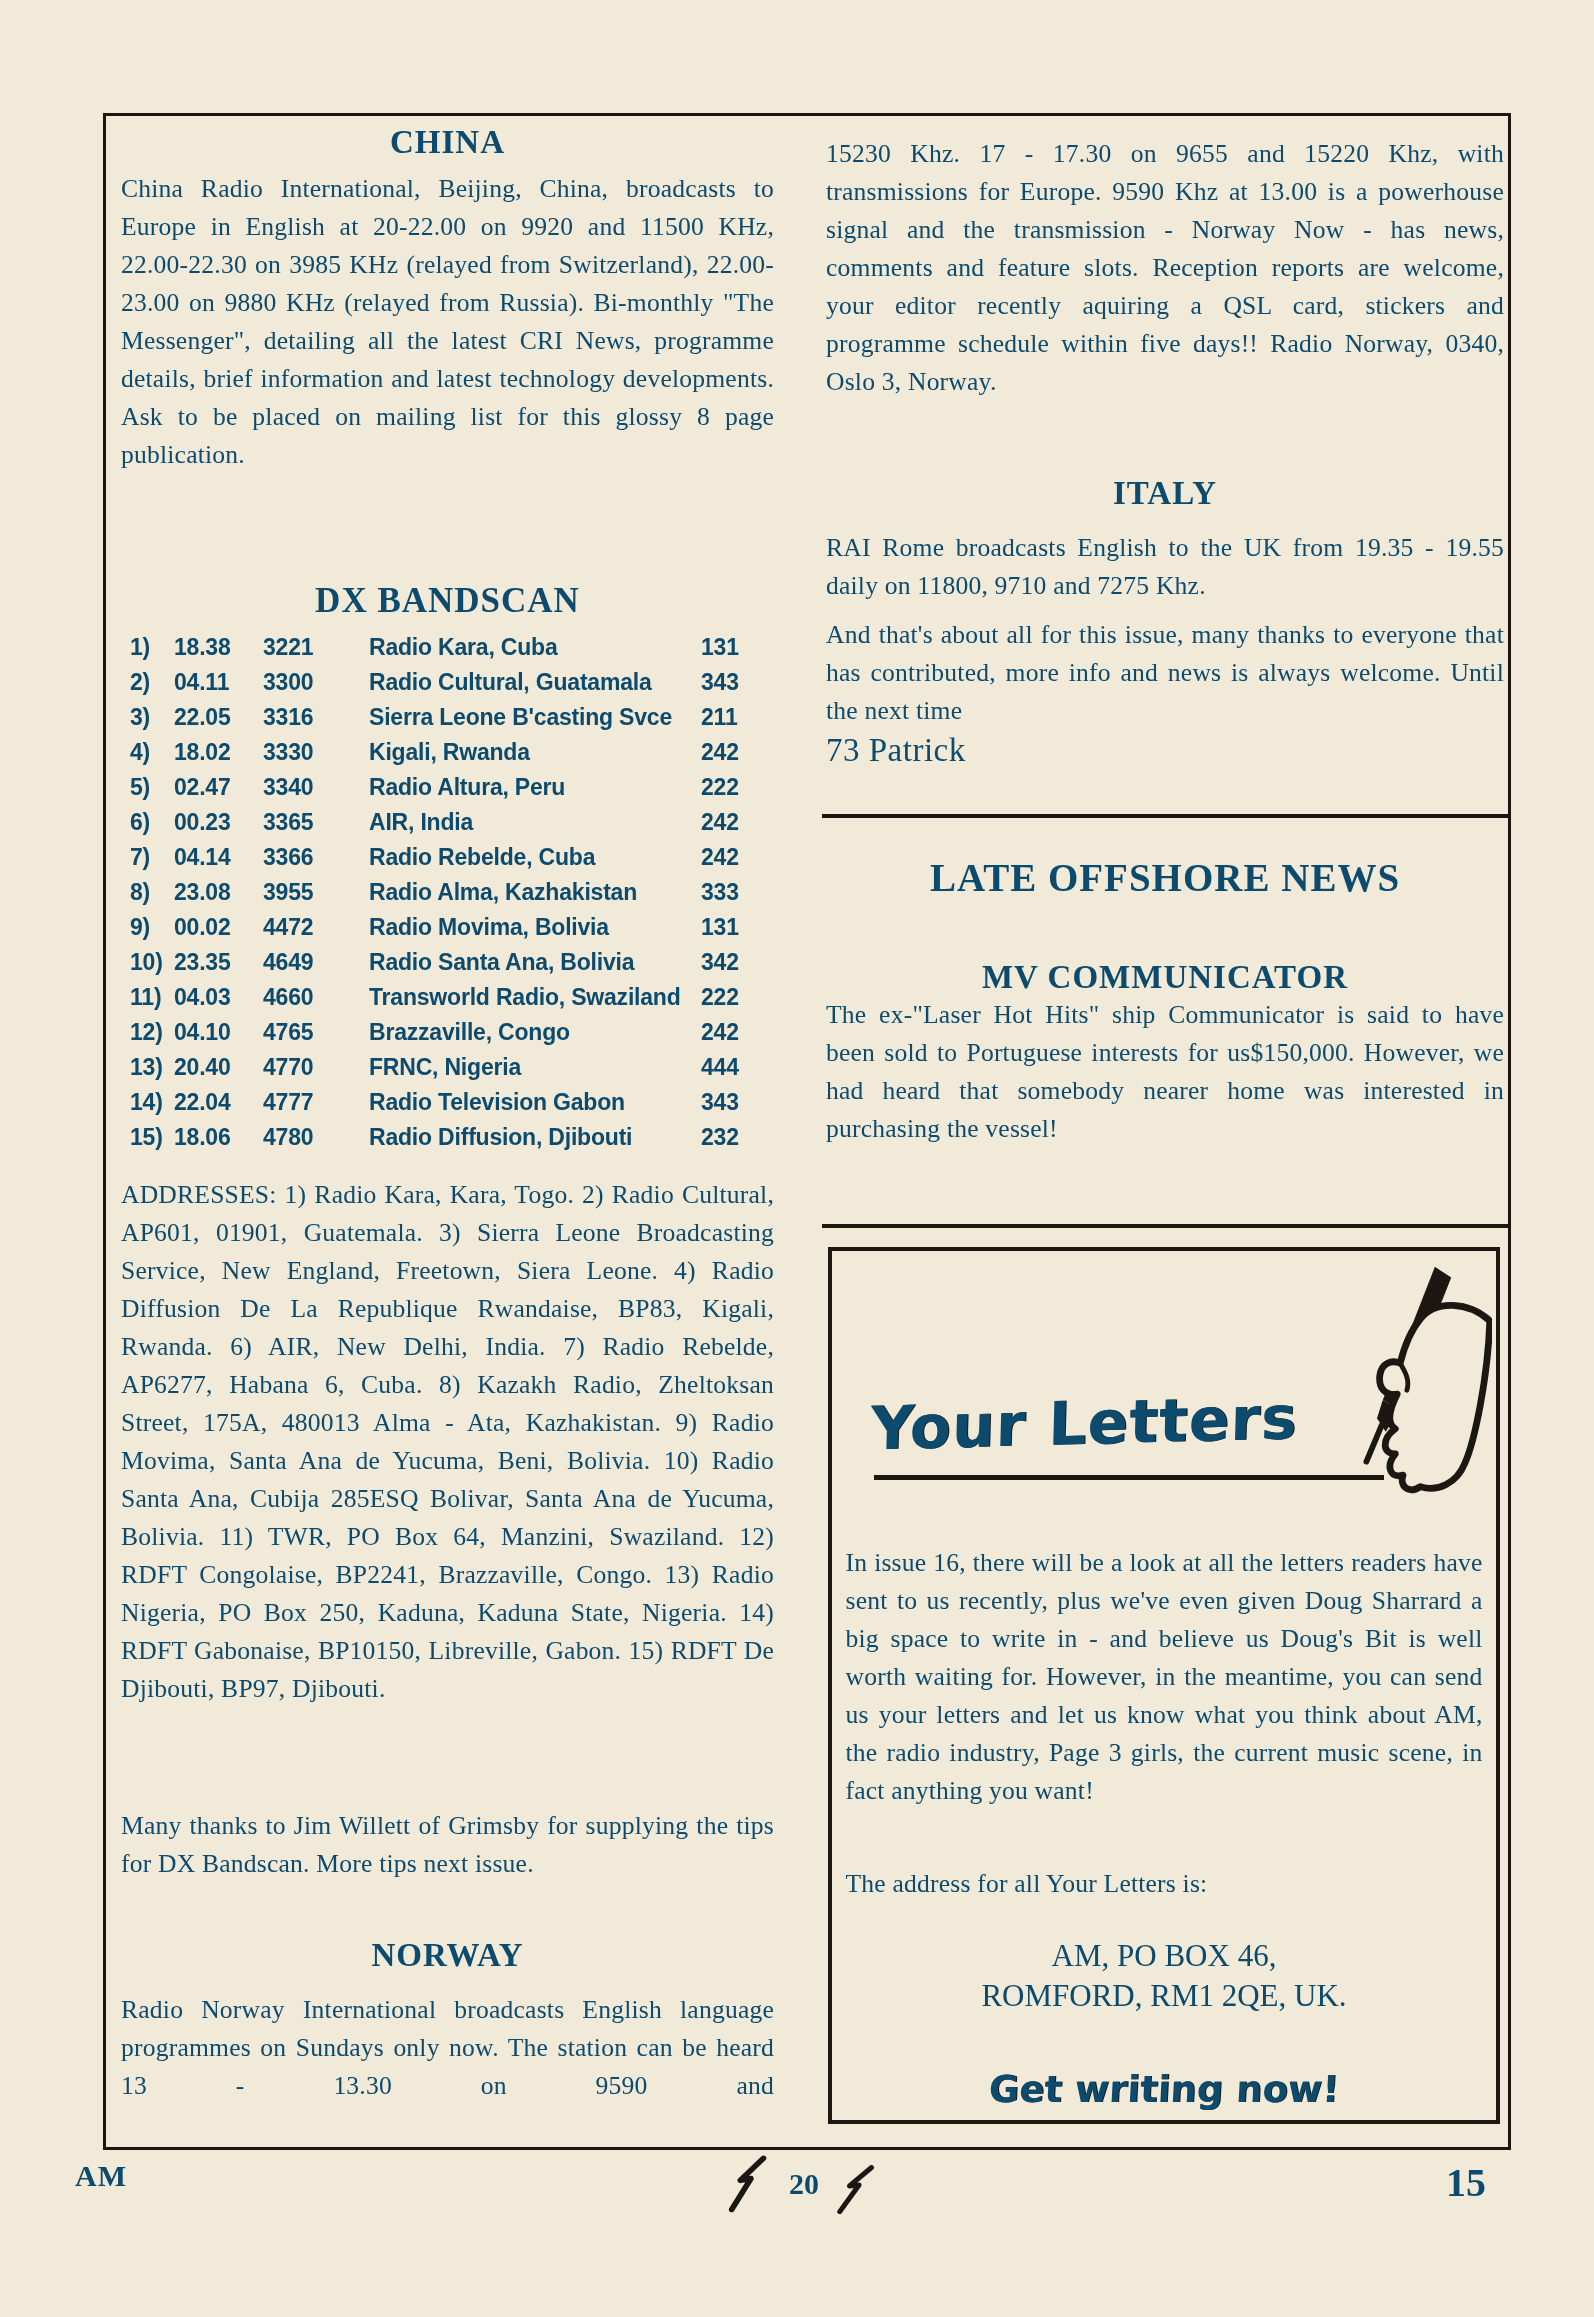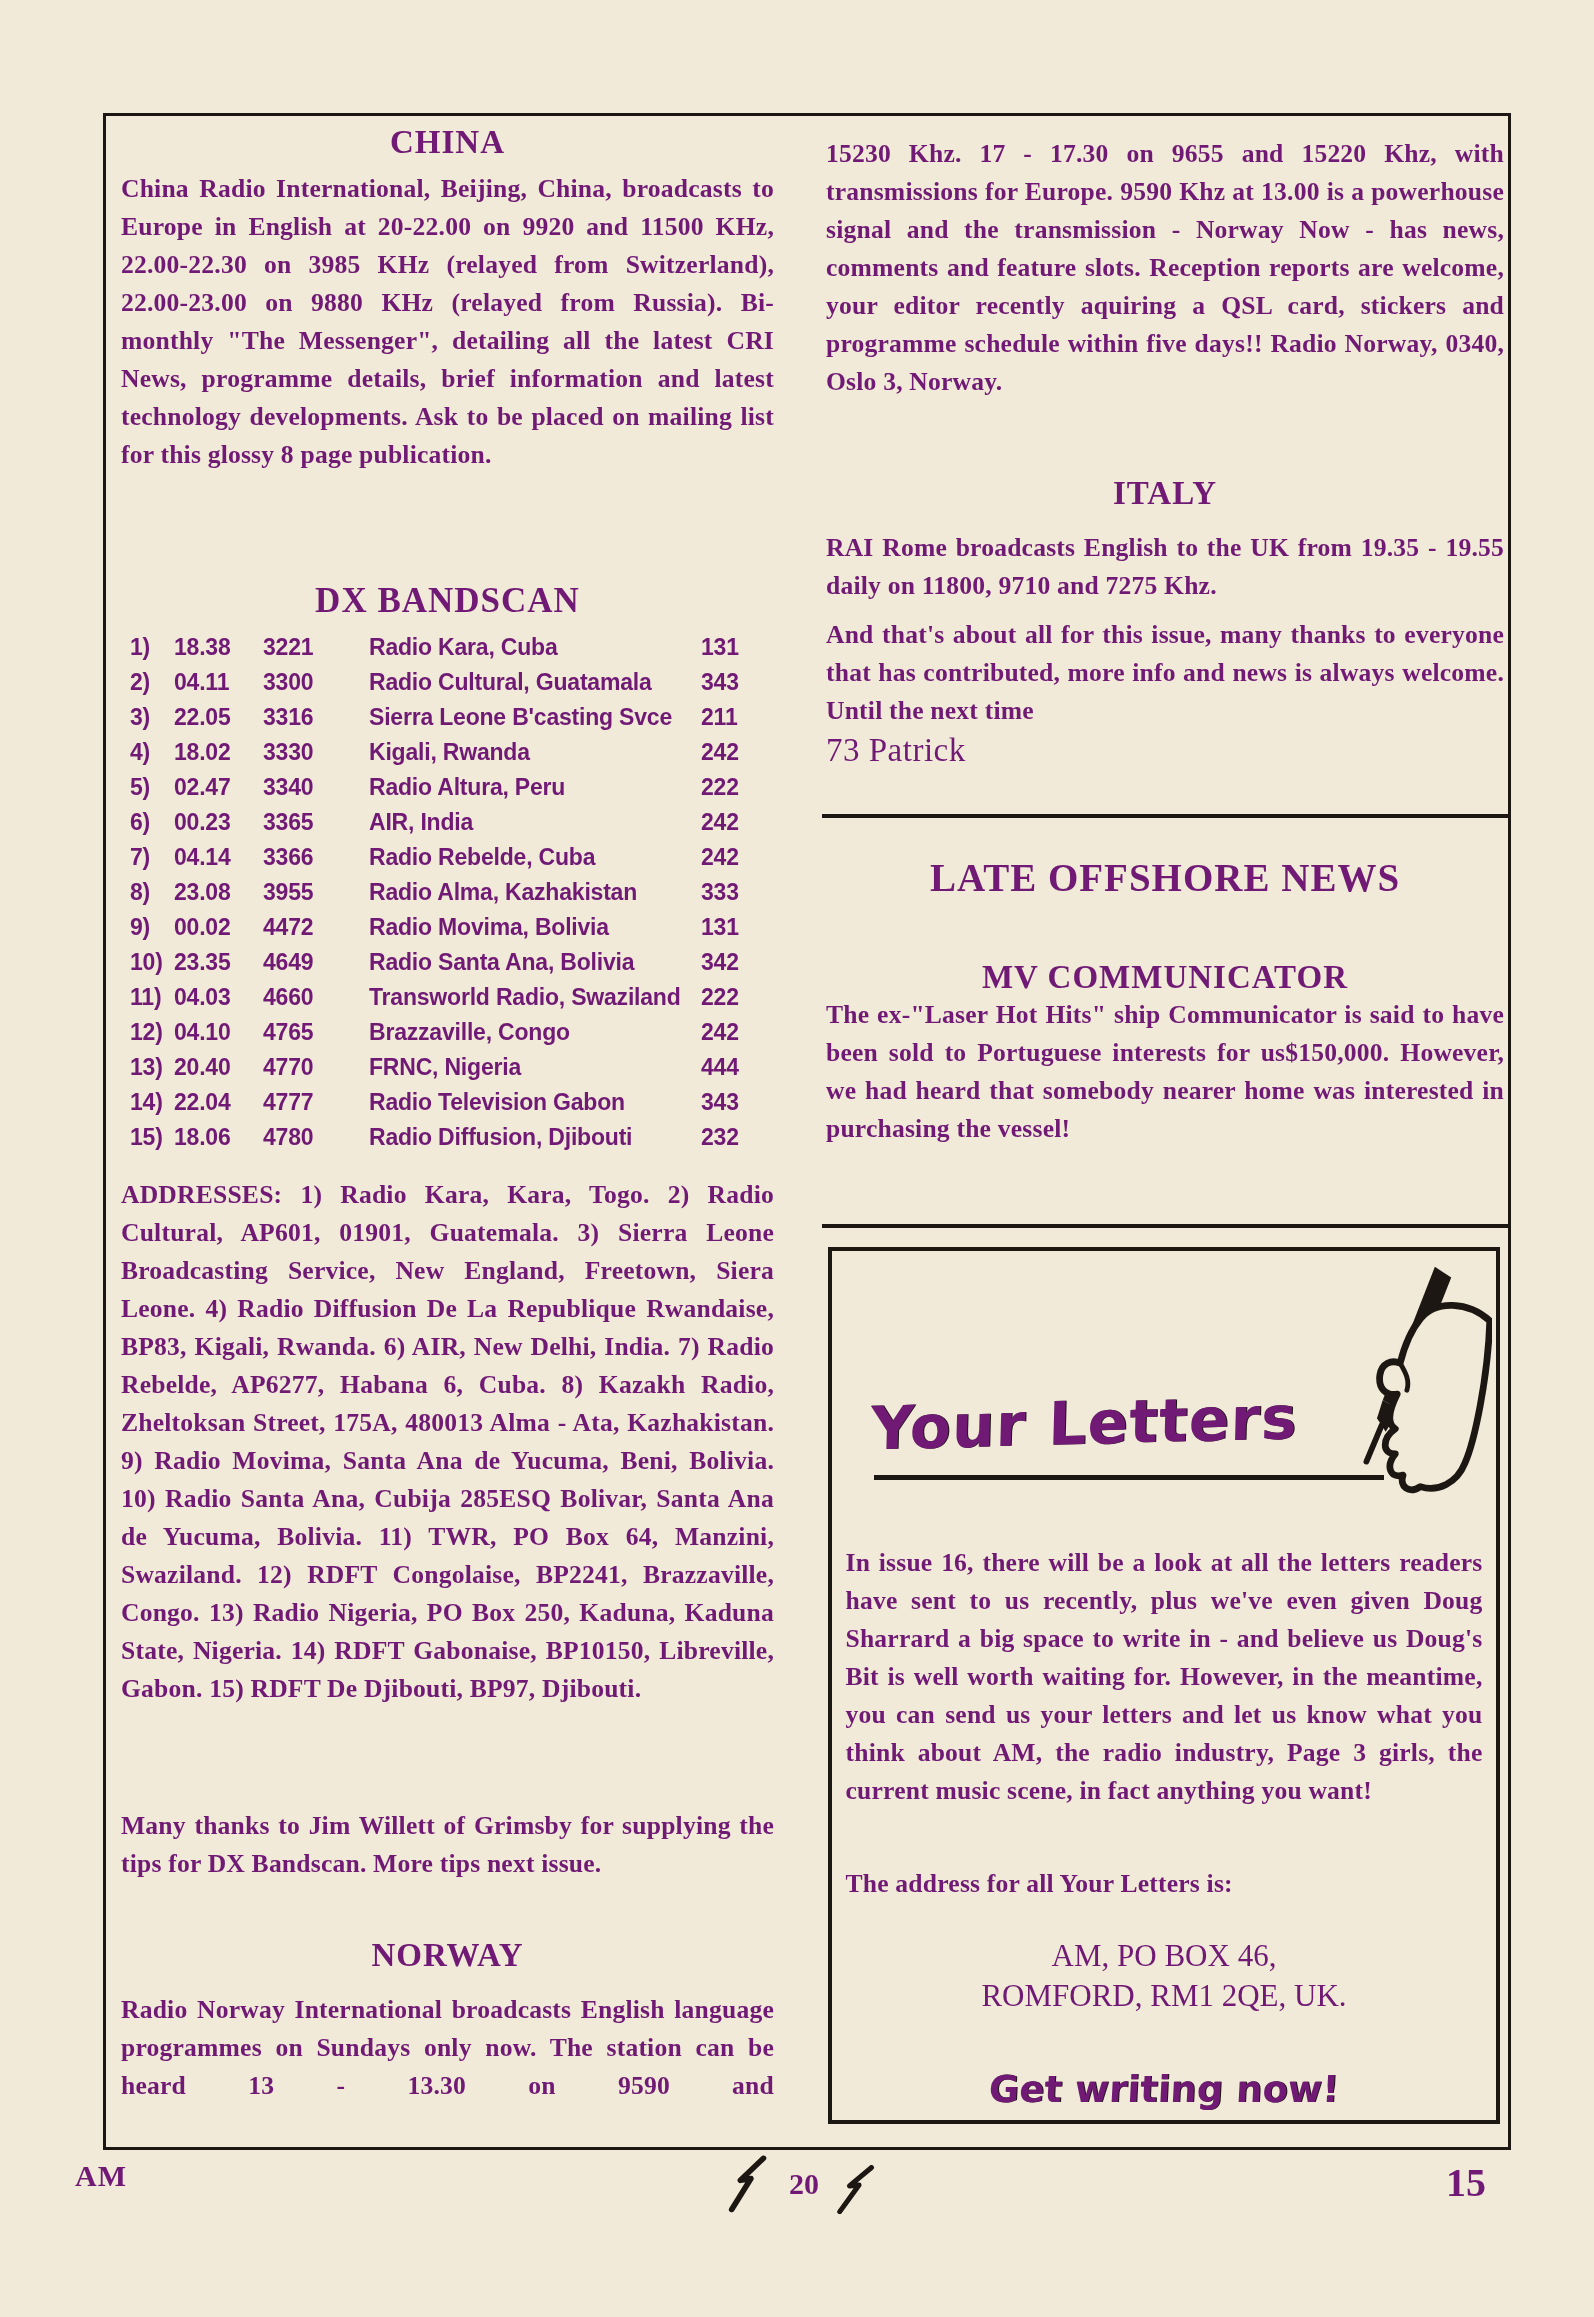--- a/index.html
+++ b/index.html
@@ -2,31 +2,30 @@
 <html><head>
 <meta charset="utf-8">
 <style>
   html,body{margin:0;padding:0;background:#d8d2c0;}
   .page{
     position:relative;
     width:1594px;height:2317px;
     background:#f1ead8;
     overflow:hidden;
     font-family:"Liberation Serif","DejaVu Serif",serif;
-    color:#701a75;
+    color:#0c4a6e;
   }
   .frame{
     position:absolute;left:103px;top:113px;width:1402px;height:2031px;
     border:3.9px solid #1c1712;
   }
   
   .body-text{
     font-size:25.6px;line-height:38px;text-align:justify;
     letter-spacing:0.2px;
-    font-weight:bold;
   }
   .heading{
     font-weight:bold;font-size:33px;text-align:center;letter-spacing:1px;
     white-space:nowrap;
   }
   .abs{position:absolute;}
 
   
   .china-heading{left:121px;top:124px;width:653px;}
   .china-body{left:121px;top:170px;width:653px;}

